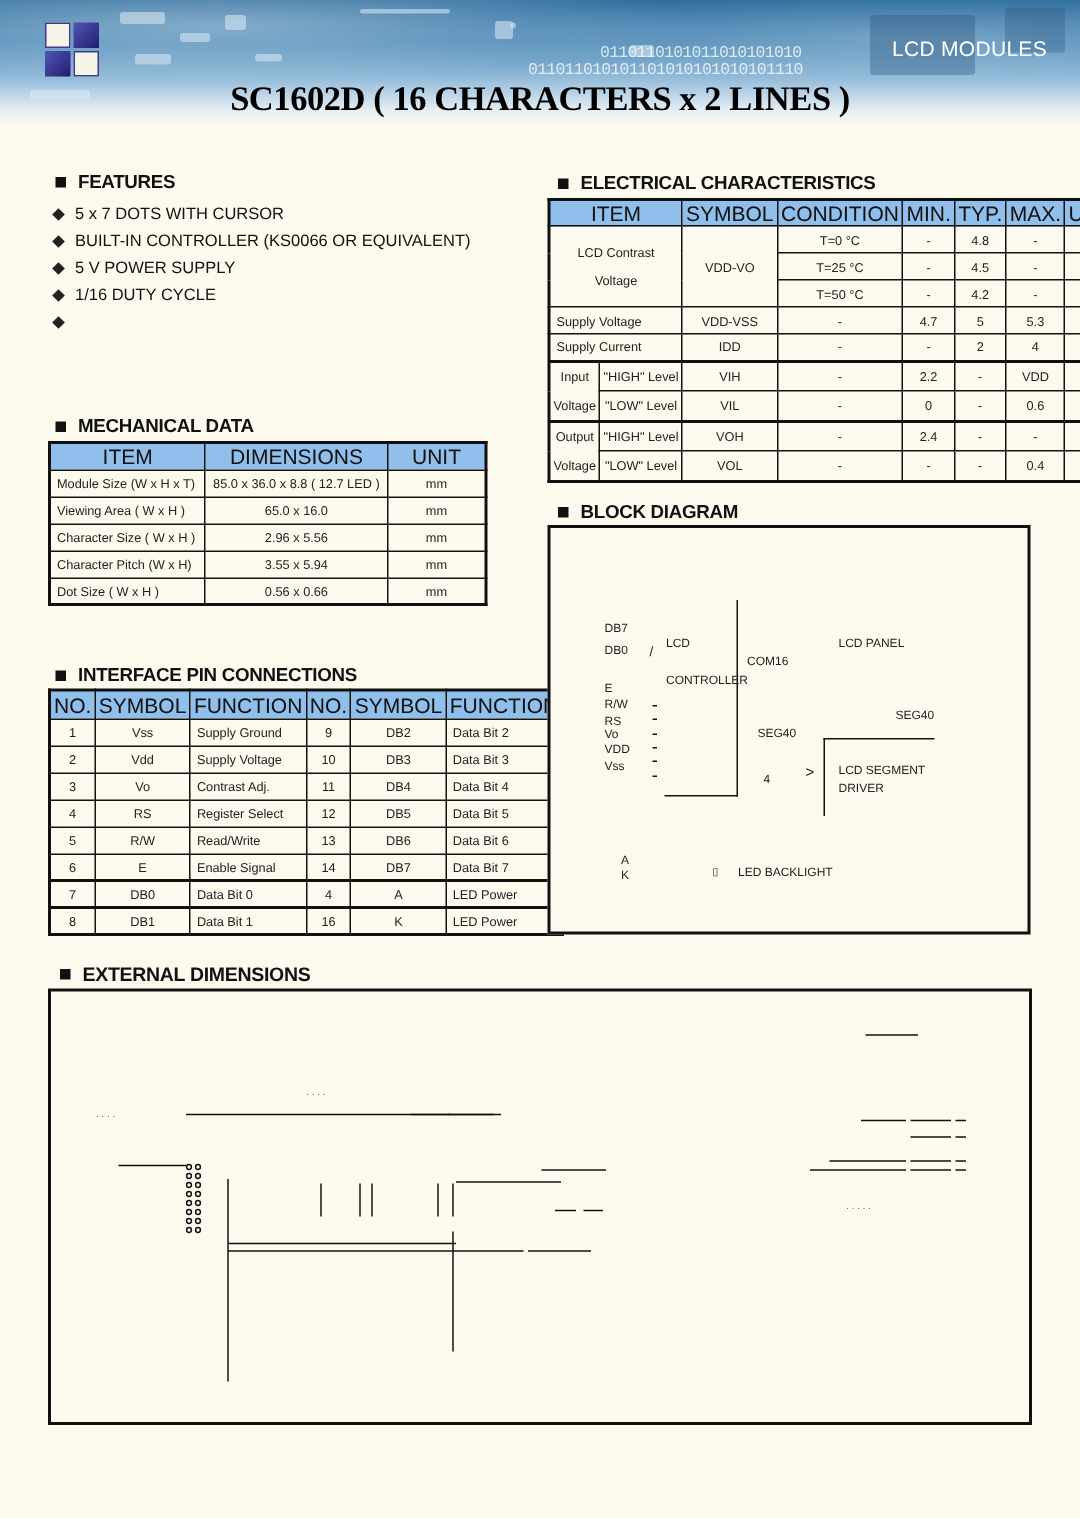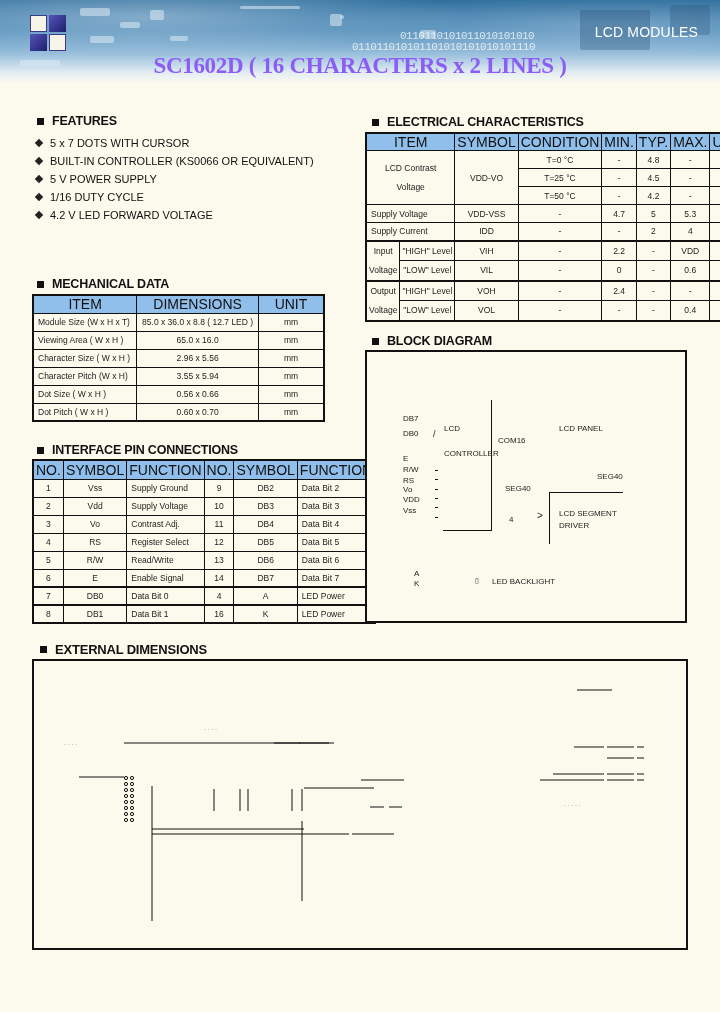--- a/index.html
+++ b/index.html
@@ -31,21 +31,21 @@
   .logo .q2 { left: 19px; top: 0; background: linear-gradient(135deg,#5454b8,#1e1e6e); }
   .logo .q3 { left: 0; top: 19px; background: linear-gradient(135deg,#5454b8,#1e1e6e); }
   .logo .q4 { left: 19px; top: 19px; background: #f6f4e6; border: 1px solid #3a3a8a; }
   .lcd-modules {
     position: absolute; right: 22px; top: 24px; color: #fff; font-size: 14px;
     letter-spacing: 0.2px;
   }
   .main-title {
     position: absolute; left: 0; width: 720px; top: 53px; text-align: center;
     font-family: "Liberation Serif", serif; font-weight: bold; font-size: 23px;
-    letter-spacing: -0.3px; color: #8b5cf6;
+    letter-spacing: -0.3px; color: #000000;
   }
   .sec-title {
     position: absolute; font-weight: bold; font-size: 12.5px; letter-spacing: -0.2px;
     display: flex; align-items: center;
   }
   .sec-title .sq { width: 7px; height: 7px; background: #111; margin-right: 8px; display: inline-block; }
   .features { position: absolute; left: 35px; top: 134px; font-size: 11px; }
   .features li { list-style: none; height: 18px; line-height: 18px; display: flex; align-items: center; }
   .features .diamond { display: inline-block; width: 6px; height: 6px; background: #222; transform: rotate(45deg); margin: 0 8px 0 1px; }
 
@@ -109,21 +109,20 @@
   <li>
       <span class="diamond"></span>
       <span>5 V POWER SUPPLY</span>
     </li>
   <li>
       <span class="diamond"></span>
       <span>1/16 DUTY CYCLE</span>
     </li>
   <li>
       <span class="diamond"></span>
-      <span>4.2 V LED FORWARD VOLTAGE</span>
     </li>
 </ul>
 
 <div class="sec-title" style="left:372px;top:115px">
   <span class="sq"></span>
   <span>ELECTRICAL CHARACTERISTICS</span>
 </div>
 <table class="outer" style="left:365px;top:132px;width:322px">
   <colgroup>
       <col style="width:48px">
@@ -268,25 +267,20 @@
     <td>mm</td>
   </tr>
   <tr style="height:18px">
     <td class="left">Character Pitch (W x H)</td>
     <td>3.55 x 5.94</td>
     <td>mm</td>
   </tr>
   <tr style="height:18px">
     <td class="left">Dot Size ( W x H )</td>
     <td>0.56 x 0.66</td>
-    <td>mm</td>
-  </tr>
-  <tr style="height:18px">
-    <td class="left">Dot Pitch ( W x H )</td>
-    <td>0.60 x 0.70</td>
     <td>mm</td>
   </tr>
 </tbody>
   </table>
 
 <div class="sec-title" style="left:37px;top:443px">
   <span class="sq"></span>
   <span>INTERFACE PIN CONNECTIONS</span>
 </div>
 <table class="outer" style="left:32px;top:459px;width:293px">

